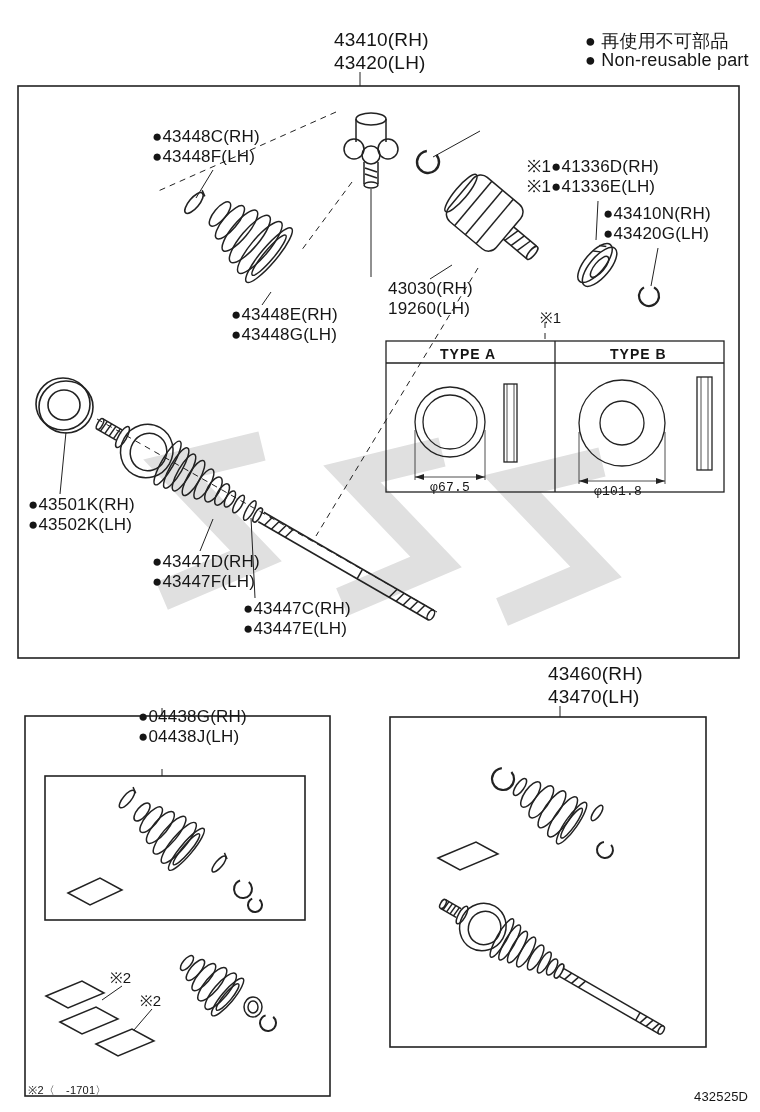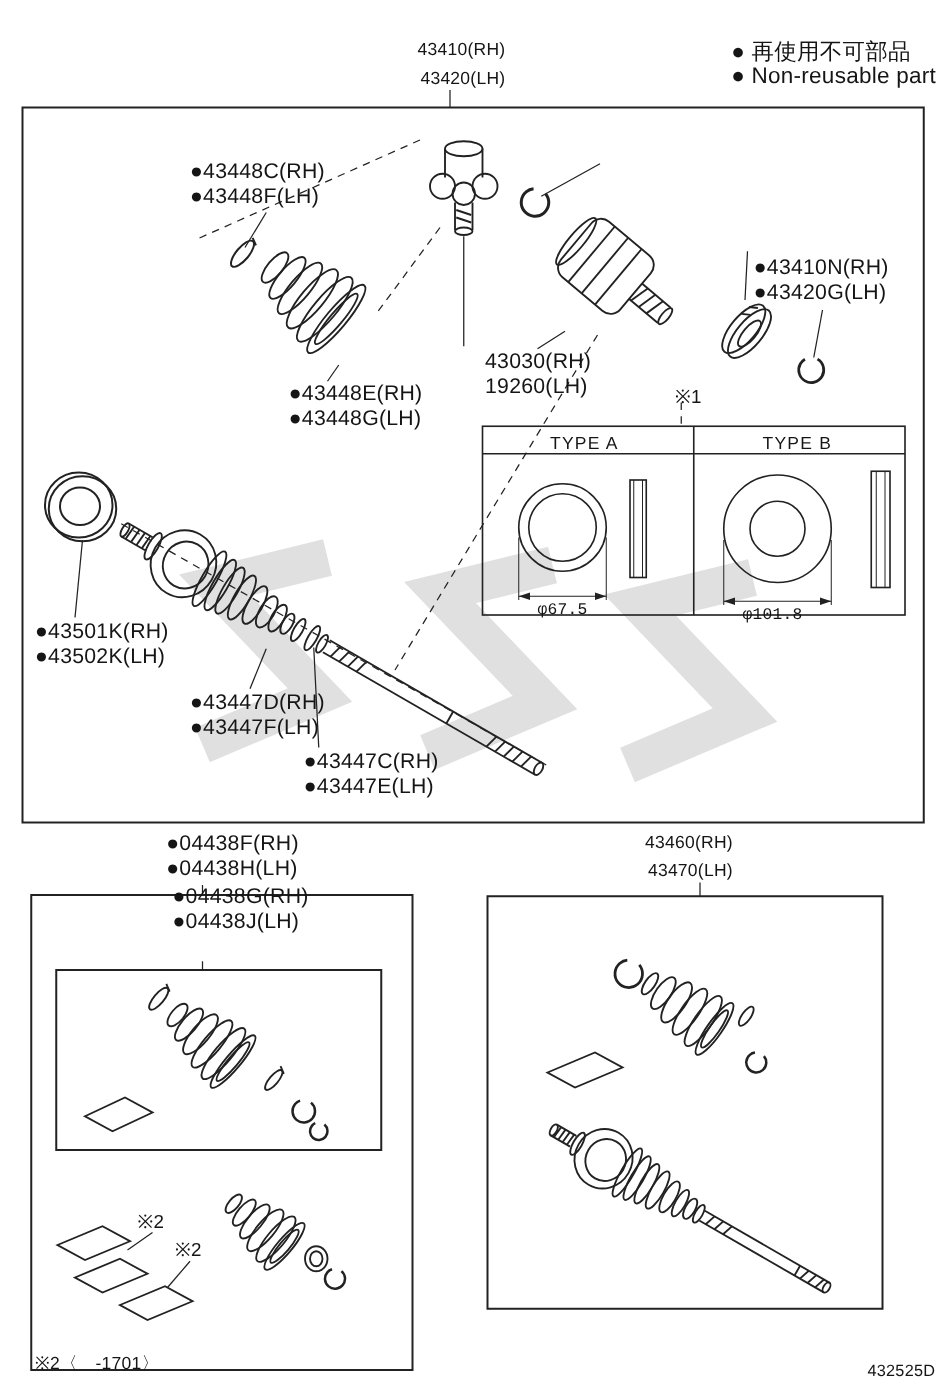--- a/index.html
+++ b/index.html
@@ -1,26 +1,26 @@
 <!DOCTYPE html>
 <html><head>
 <meta charset="utf-8">
 <style>
   html,body{margin:0;padding:0;background:#fff;}
   .page{position:relative;width:760px;height:1112px;background:#ffffff;
         font-family:"Liberation Sans",sans-serif;color:#111;overflow:hidden;}
   .page svg{position:absolute;left:0;top:0;}
   .lbl{position:absolute;white-space:nowrap;font-size:17px;line-height:20px;
        letter-spacing:.2px;color:#151515;}
-  .title{font-size:14px;line-height:23px;text-align:right;}
+  .title{font-size:19px;line-height:23px;}
   .legend{font-size:18px;line-height:19px;}
-  .tbl{font-size:14px;font-weight:normal;letter-spacing:1px;}
+  .tbl{font-size:14px;font-weight:bold;letter-spacing:1px;}
   .dim{font-size:13px;font-family:Liberation Mono, monospace;}
   .ref{font-size:15px;}
-  .foot{font-size:14px;}
+  .foot{font-size:11px;}
   .code{font-size:13px;text-align:right;}
 </style>
 </head>
 <body>
 
 <div class="page">
 
   <svg width="760" height="1112" viewBox="0 0 760 1112">
 
     <g stroke="#e0e0e0" stroke-width="30" fill="none">
@@ -288,20 +288,24 @@
     <div>● 再使用不可部品</div>
     <div>● Non-reusable part</div>
   </div>
 
   <div class="lbl" style="left:152px;top:127px">
     <div>●43448C(RH)</div>
     <div>●43448F(LH)</div>
   </div>
 
 
+  <div class="lbl" style="left:527px;top:157px">
+    <div>※1●41336D(RH)</div>
+    <div>※1●41336E(LH)</div>
+  </div>
 
   <div class="lbl" style="left:603px;top:204px">
     <div>●43410N(RH)</div>
     <div>●43420G(LH)</div>
   </div>
 
   <div class="lbl" style="left:388px;top:279px">
     <div>43030(RH)</div>
     <div>19260(LH)</div>
   </div>
@@ -321,31 +325,27 @@
   <div class="lbl" style="left:152px;top:552px">
     <div>●43447D(RH)</div>
     <div>●43447F(LH)</div>
   </div>
 
   <div class="lbl" style="left:243px;top:599px">
     <div>●43447C(RH)</div>
     <div>●43447E(LH)</div>
   </div>
 
-  <div class="lbl" style="left:133px;top:665px">
-    <div>●04438F(RH)</div>
-    <div>●04438H(LH)</div>
-  </div>
 
   <div class="lbl" style="left:138px;top:707px">
     <div>●04438G(RH)</div>
     <div>●04438J(LH)</div>
   </div>
 
-  <div class="lbl title" style="left:516px;top:662px">
+  <div class="lbl title" style="left:548px;top:662px">
     <div>43460(RH)</div>
     <div>43470(LH)</div>
   </div>
 
   <div class="lbl ref" style="left:110px;top:968px">※2</div>
   <div class="lbl ref" style="left:140px;top:991px">※2</div>
 
   <div class="lbl tbl" style="left:440px;top:344px">TYPE A</div>
   <div class="lbl tbl" style="left:610px;top:344px">TYPE B</div>
   <div class="lbl dim" style="left:430px;top:478px">φ67.5</div>

